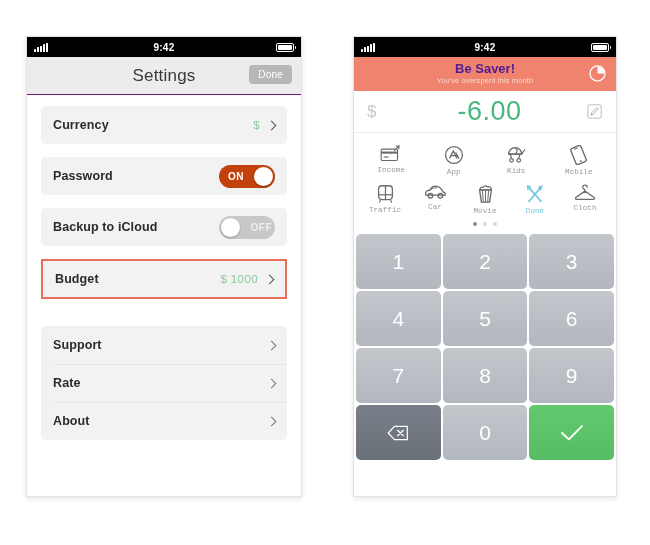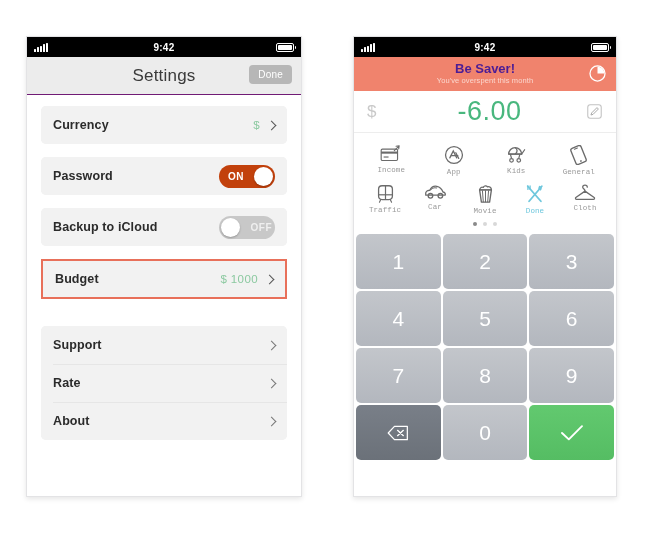--- a/index.html
+++ b/index.html
@@ -282,21 +282,21 @@
         </div>
 
         <div class="cat">
           <svg width="19" height="20" viewBox="0 0 20 22">
             <g transform="rotate(-22 10 11)">
               <rect x="4" y="1.5" width="12" height="19" rx="2.2" fill="none" stroke="#6b6b6b" stroke-width="1.5"></rect>
               <path d="M8.2 3.4 L11.8 3.4" stroke="#6b6b6b" stroke-width="1.1" stroke-linecap="round"></path>
               <circle cx="10" cy="18.1" r="1" fill="#6b6b6b"></circle>
             </g>
           </svg>
-          <span class="cat-label">General</span>
+          <span class="cat-label">Mobile</span>
         </div>
       </div>
 
       <div class="cat-row">
 
         <div class="cat">
           <svg width="19" height="19" viewBox="0 0 20 22">
             <rect x="2" y="2" width="16" height="16" rx="4" fill="none" stroke="#6b6b6b" stroke-width="1.5"></rect>
             <path d="M10 2 L10 18" stroke="#6b6b6b" stroke-width="1.4"></path>
             <path d="M2 12.5 L18 12.5" stroke="#6b6b6b" stroke-width="1.4"></path>

